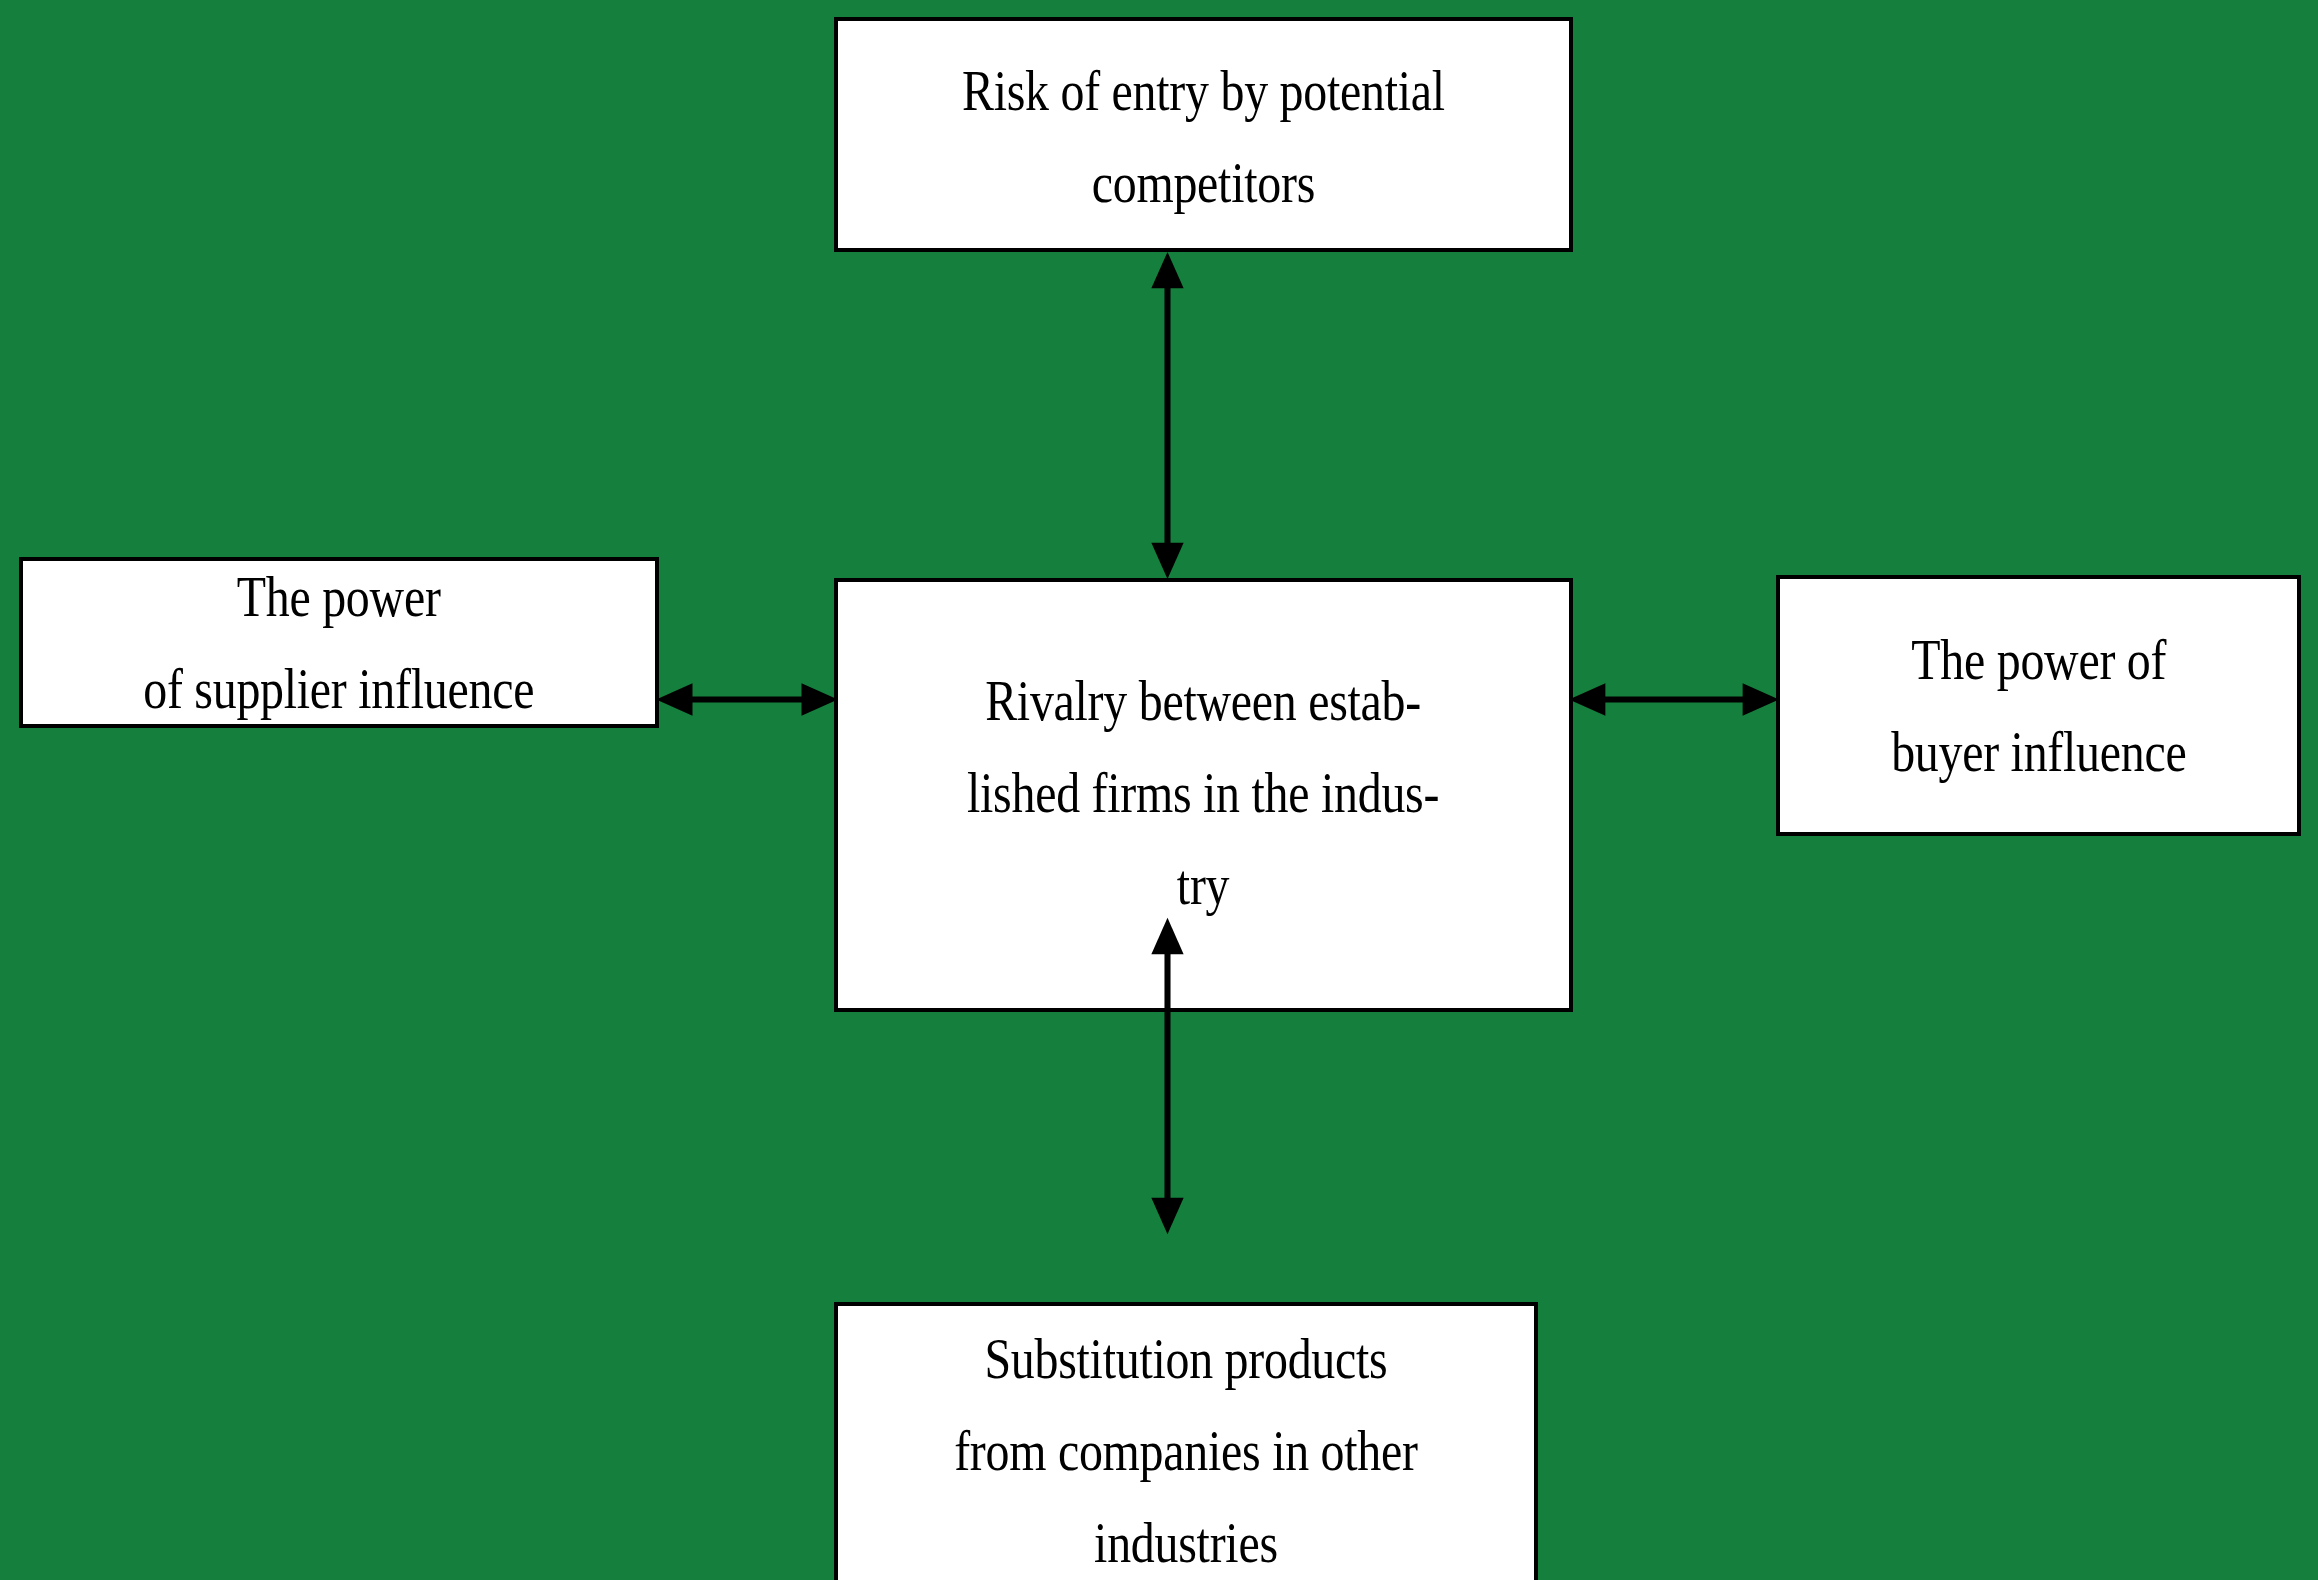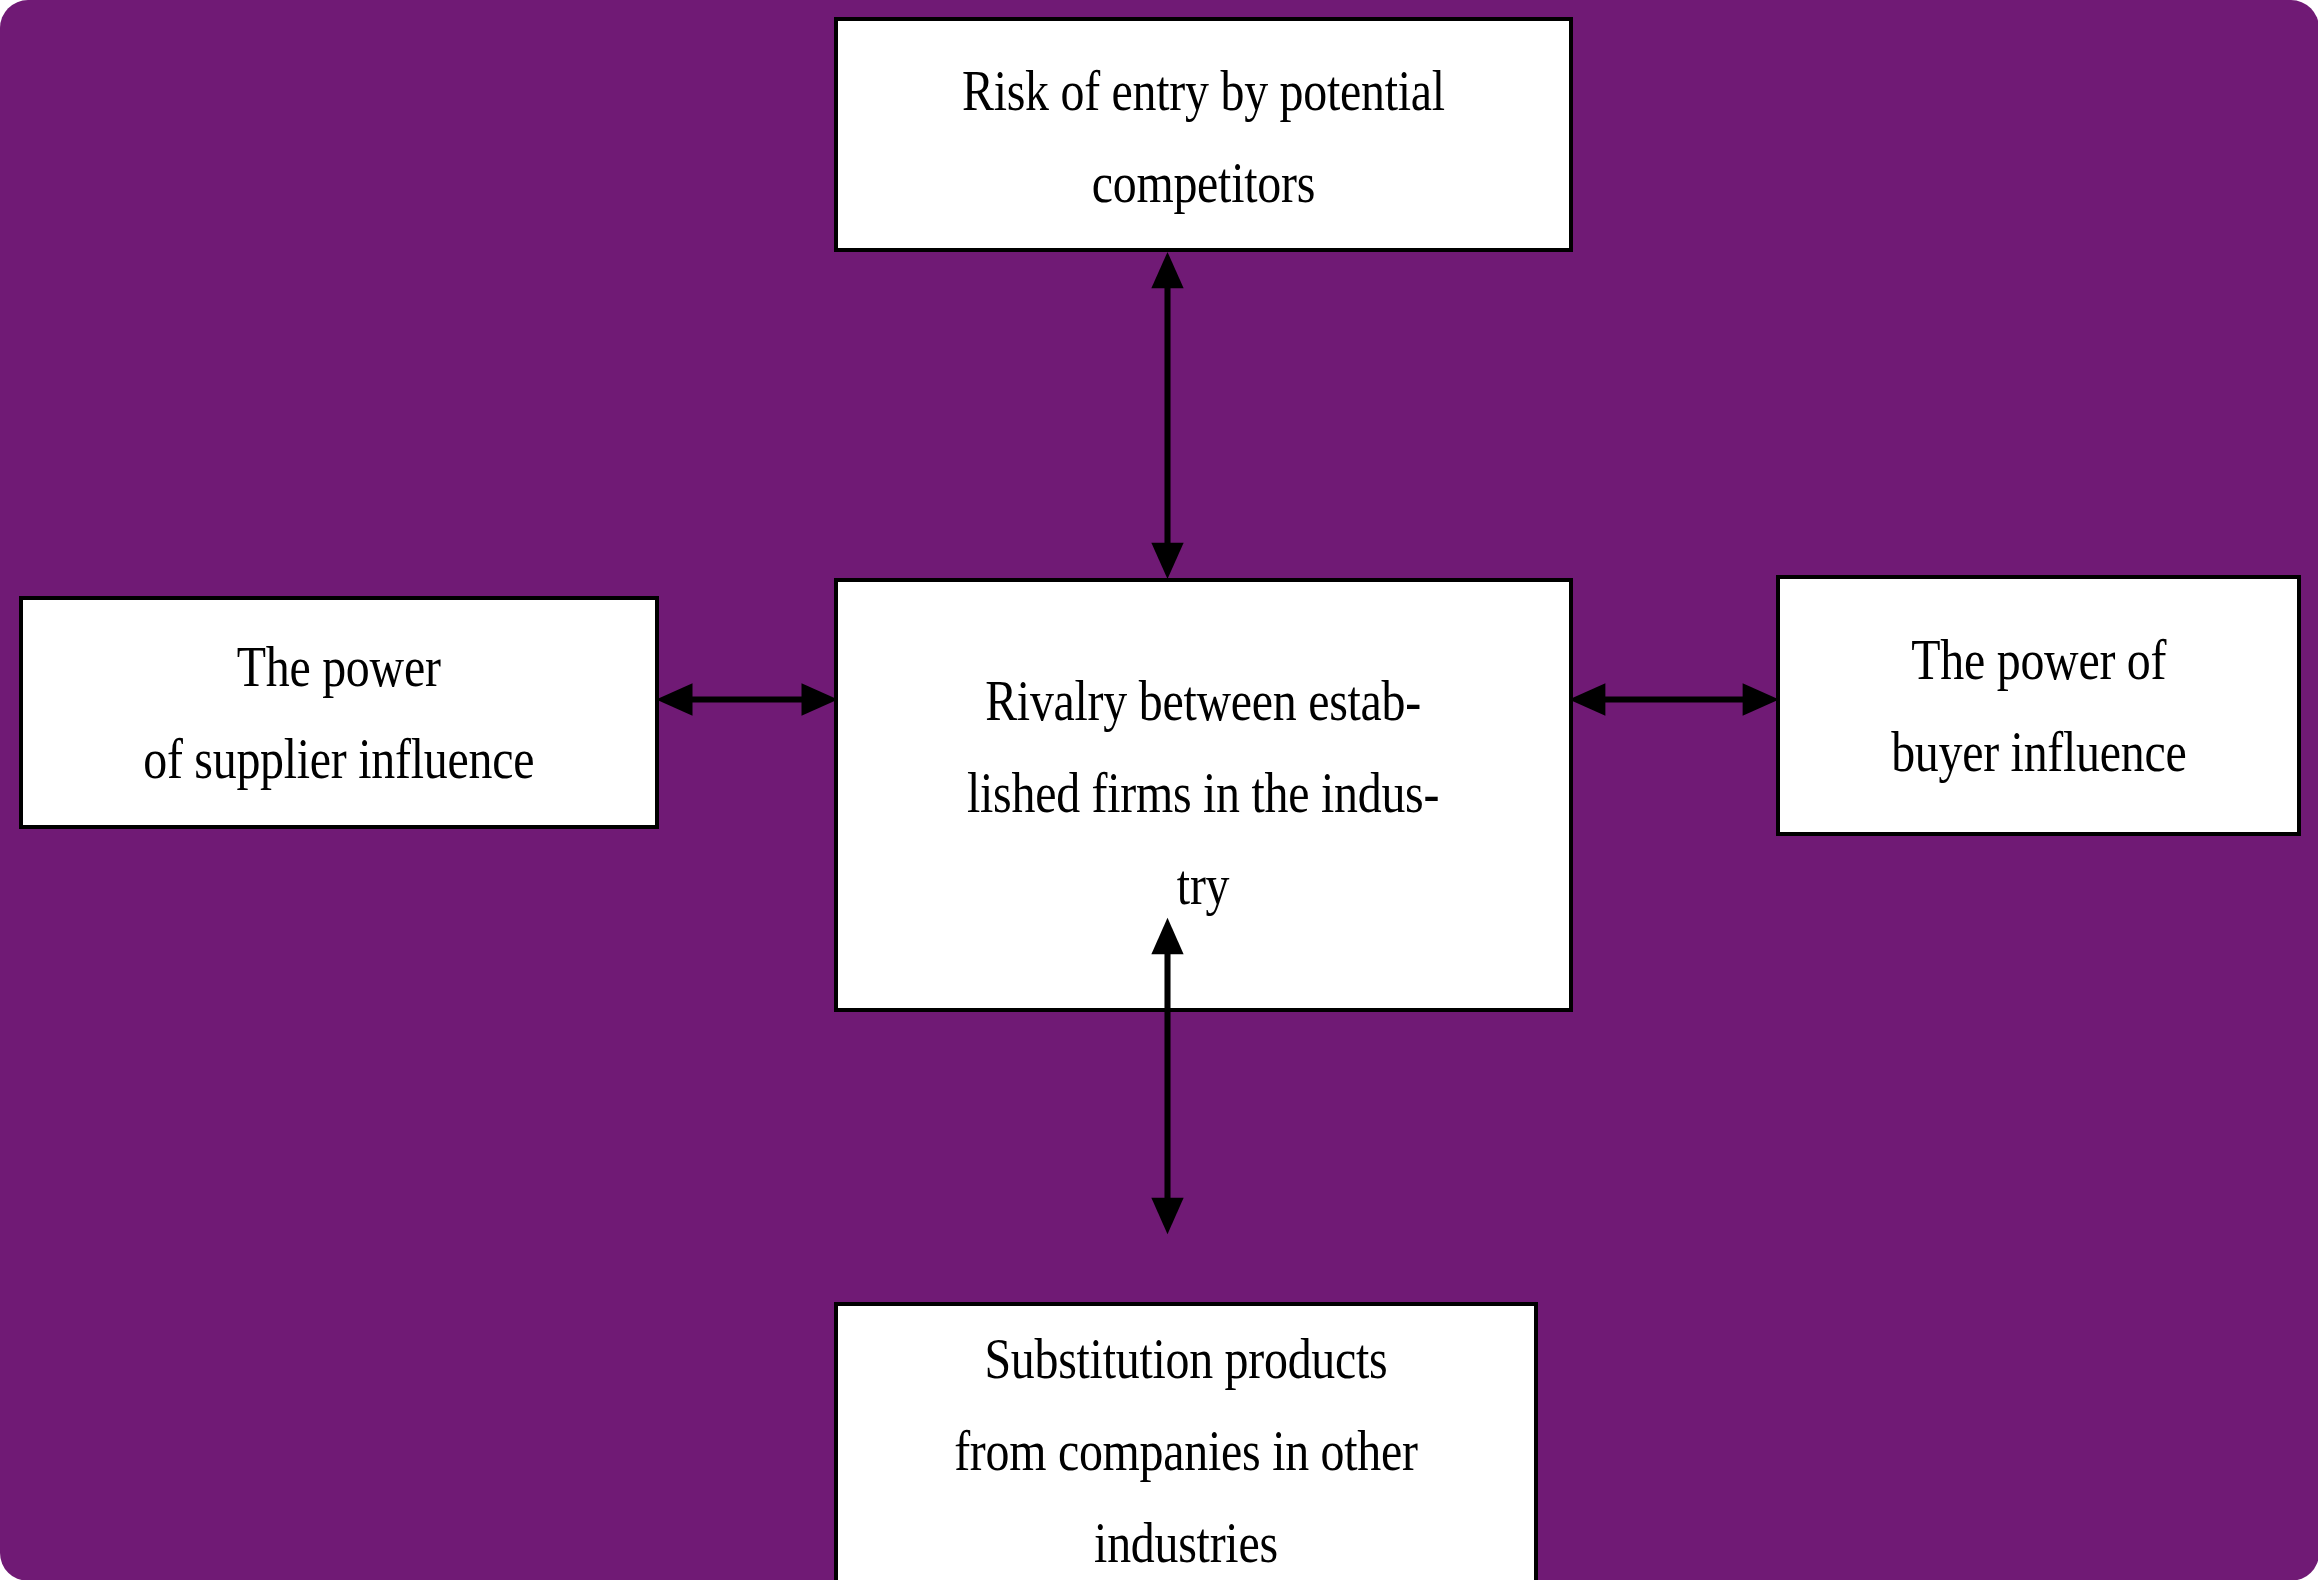--- a/index.html
+++ b/index.html
@@ -5,24 +5,23 @@
 <style>
   html, body {
     margin: 0;
     padding: 0;
     background: #ffffff;
   }
   #canvas {
     position: relative;
     width: 2319px;
     height: 1581px;
-    background: #701a75;
+    background: #15803d;
     overflow: hidden;
     font-family: "Liberation Serif", "DejaVu Serif", serif;
-    border-radius: 28px;
   }
 
   
   .force-box {
     position: absolute;
     box-sizing: border-box;
     border: 4.8px solid #000000;
     background: #ffffff;
     display: flex;
     flex-direction: column;
@@ -37,21 +36,21 @@
     line-height: 92px;
     letter-spacing: -0.3px;
     white-space: nowrap;
     transform: scaleX(0.84);
     transform-origin: center center;
   }
 
   
   #box-entry      { left: 834px; top:   17px; width: 739px; height:  235px; }
   #box-rivalry    { left: 834px; top:  578px; width: 739px; height:  434px; }
-  #box-supplier   { left:   19px; top:  596px; width:  640px; height:  233px; }
+  #box-supplier   { left:   19px; top:  557px; width:  640px; height:  171px; }
   #box-buyer      { left: 1776px; top:  575px; width:  525px; height:  261px; }
   #box-substitute { left: 834px; top: 1302px; width: 704px; height:  297px; }
 
   
   #box-rivalry .stack { margin-top: -4.1px; }
   #box-entry .stack   { margin-top:  4.1px; }
 
   
   .connector {
     position: absolute;

